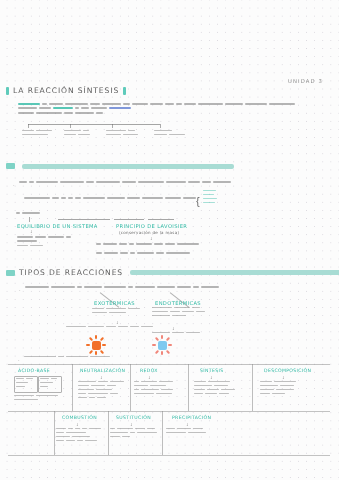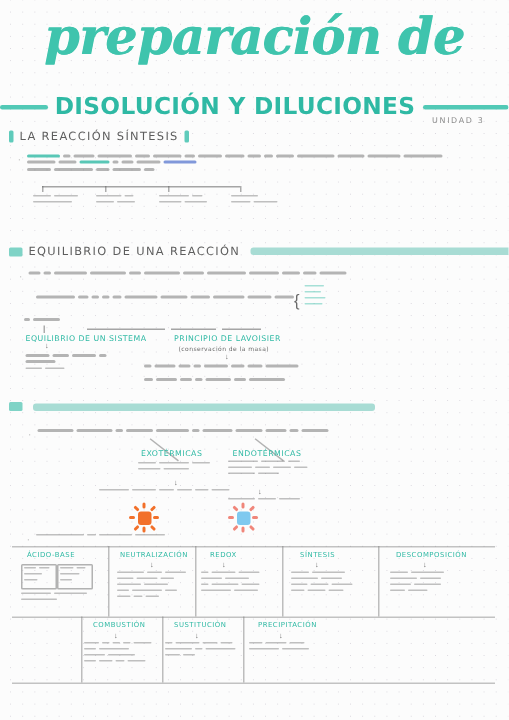--- a/index.html
+++ b/index.html
@@ -108,27 +108,21 @@
 
   .cell-box{position:absolute;border:1px solid #9a9a9a;border-radius:1px;opacity:.75;}
 </style>
 </head>
 <body>
 
 <div id="page"></div>
 
 <div class="layer">
 
-  <div class="title-script">preparación de</div>
-
-  <div class="subtitle-row">
-    <div class="sub-rule left"></div>
-    <div class="subtitle">DISOLUCIÓN Y DILUCIONES</div>
-    <div class="sub-rule right"></div>
-  </div>
+
   <div class="unidad">UNIDAD 3</div>
 
   <div class="sec sec1">
     <div class="chipA"></div>
     <div class="hd">LA REACCIÓN SÍNTESIS</div>
     <div class="chipB"></div>
   </div>
 
   <div class="bullet" style="left:12px;top:104px;">·</div>
   <div class="tb" style="left:18px;top:103px;">
@@ -208,21 +202,20 @@
         <div class="seg sm" style="width:18px;"></div>
       </div>
     <div class="row">
         <div class="seg sm" style="width:13px;"></div>
         <div class="seg sm" style="width:16px;"></div>
       </div>
   </div>
 
   <div class="sec sec2">
     <div class="chip"></div>
-    <div class="hd">EQUILIBRIO DE UNA REACCIÓN</div>
     <div class="bar"></div>
   </div>
 
   <div class="bullet" style="left:13px;top:182px;">·</div>
   <div class="tb" style="left:19px;top:181px;">
     <div class="row">
       <div class="seg" style="width:8px;"></div>
         <div class="seg" style="width:5px;"></div>
       <div class="seg" style="width:22px;"></div>
         <div class="seg" style="width:24px;"></div>
@@ -320,20 +313,21 @@
       <div class="seg" style="width:8px;"></div>
         <div class="seg" style="width:5px;"></div>
       <div class="seg" style="width:17px;"></div>
         <div class="seg" style="width:8px;"></div>
       <div class="seg" style="width:24px;"></div>
     </div>
   </div>
 
   <div class="sec sec3">
     <div class="chip"></div>
+    <div class="hd">TIPOS DE REACCIONES</div>
     <div class="bar"></div>
   </div>
 
   <div class="bullet" style="left:19px;top:287px;">·</div>
   <div class="tb" style="left:25px;top:286px;">
     <div class="row">
       <div class="seg" style="width:24px;"></div>
         <div class="seg" style="width:24px;"></div>
       <div class="seg" style="width:5px;"></div>
         <div class="seg" style="width:18px;"></div>

